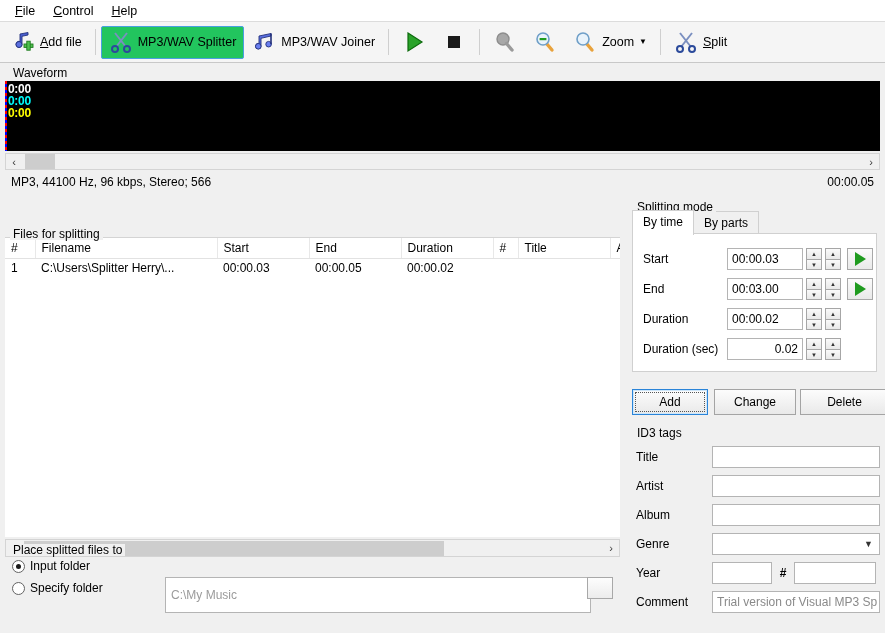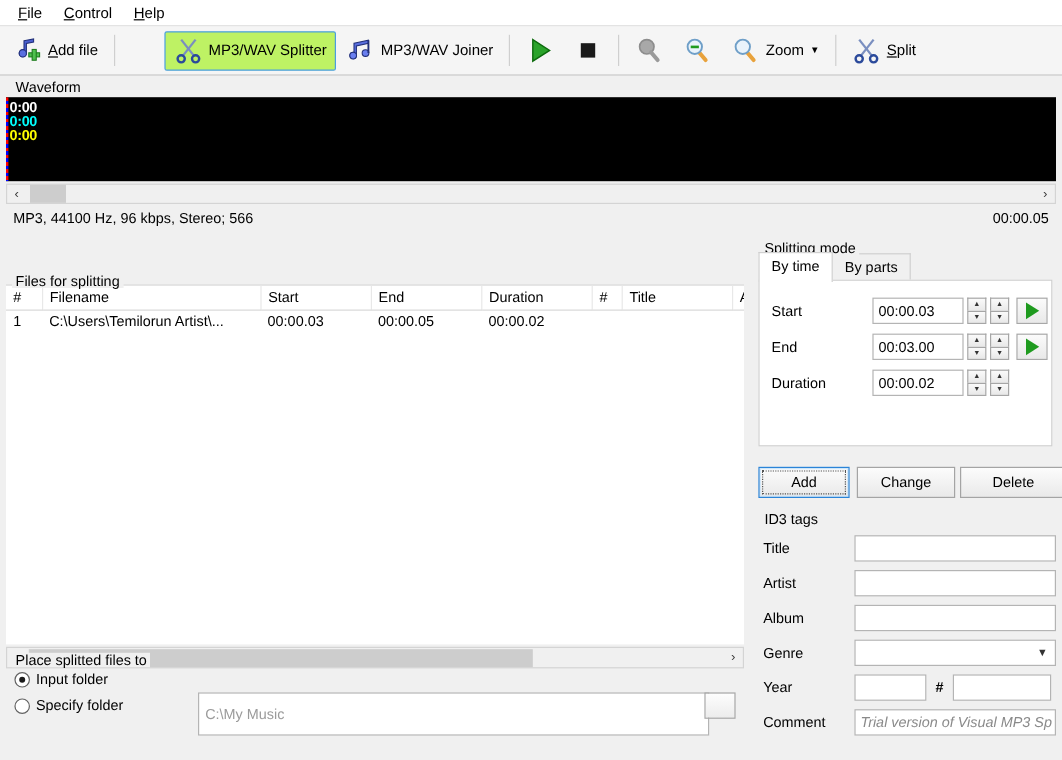--- a/index.html
+++ b/index.html
@@ -29,21 +29,21 @@
   .toolbar {
     height: 41px; background: #f5f5f5;
     border-bottom: 1px solid #c8c8c8;
     display: flex; align-items: center; padding: 0 3px;
   }
   .tb-btn {
     height: 33px; display: flex; align-items: center; gap: 5px;
     padding: 0 7px; border: 1px solid transparent; border-radius: 2px;
     cursor: default; white-space: nowrap; font-size: 12.5px;
   }
-  .tb-btn.active { background: #bef264; border: 1px solid #4a9fe0; margin-left: 36px; }
+  .tb-btn.active { background: #22c55e; border: 1px solid #4a9fe0; }
   .tb-sep { width: 1px; height: 26px; background: #cfcfcf; margin: 0 5px; }
   .tb-icon { width: 24px; height: 24px; flex: none; position: relative; }
   .tb-label u { text-decoration: underline; }
 
   
   .group { position: absolute; }
   .group > .grp-title {
     position: absolute; top: -1px; left: 6px; background: #f0f0f0;
     padding: 0 3px; font-size: 12px; z-index: 2; line-height: 12px;
   }
@@ -169,21 +169,21 @@
     position: absolute; left: 2px; top: 2px; right: 2px; bottom: 2px;
     border: 1px dotted #555;
   }
 
   
   #id3-group { left: 628px; top: 428px; width: 253px; height: 201px; }
   .id3-row { position: absolute; left: 8px; display: flex; align-items: center; height: 22px; }
   .id3-label { width: 76px; font-size: 12px; }
   .id3-input {
     width: 168px; height: 22px; border: 1px solid #b4b4b4; background: #fff;
-    font-size: 12px; padding: 0 4px; display: flex; align-items: center; font-style: italic;
+    font-size: 12px; padding: 0 4px; display: flex; align-items: center;
   }
   .id3-input.ph { color: #8a8a8a; overflow: hidden; white-space: nowrap; }
   .id3-select {
     width: 168px; height: 22px; border: 1px solid #b4b4b4; background: #fff;
     display: flex; align-items: center; justify-content: flex-end; padding-right: 6px;
     font-size: 9px; color: #333;
   }
   .year-input { width: 60px; height: 22px; border: 1px solid #b4b4b4; background: #fff; }
   .hash-lbl { width: 22px; text-align: center; font-size: 12px; font-weight: bold; }
   .num-input { width: 82px; height: 22px; border: 1px solid #b4b4b4; background: #fff; }
@@ -349,21 +349,21 @@
             <th>End</th>
             <th>Duration</th>
             <th>#</th>
             <th>Title</th>
             <th>Artis</th>
           </tr>
         </thead>
         <tbody>
           <tr>
             <td>1</td>
-            <td>C:\Users\Temilorun Artist\...</td>
+            <td>C:\Users\Splitter Herry\...</td>
             <td>00:00.03</td>
             <td>00:00.05</td>
             <td>00:00.02</td>
             <td></td>
             <td></td>
             <td></td>
           </tr>
         </tbody>
       </table>
     </div>
@@ -438,20 +438,32 @@
         <span class="spin">
             <div>▲</div>
             <div>▼</div>
           </span>
         <span class="spin">
             <div>▲</div>
             <div>▼</div>
           </span>
       </div>
 
+      <div class="field-row" style="top:104px;">
+        <span class="field-label">Duration (sec)</span>
+        <span class="field-input right">0.02</span>
+        <span class="spin">
+            <div>▲</div>
+            <div>▼</div>
+          </span>
+        <span class="spin">
+            <div>▲</div>
+            <div>▼</div>
+          </span>
+      </div>
 
     </div>
   </div>
 
   <div class="act-btn focused" style="left:632px; top:389px; width:76px;">
     <span class="inner"></span>
     <span>Add</span>
   </div>
   <div class="act-btn" style="left:714px; top:389px; width:82px;">
     <span>Change</span>

